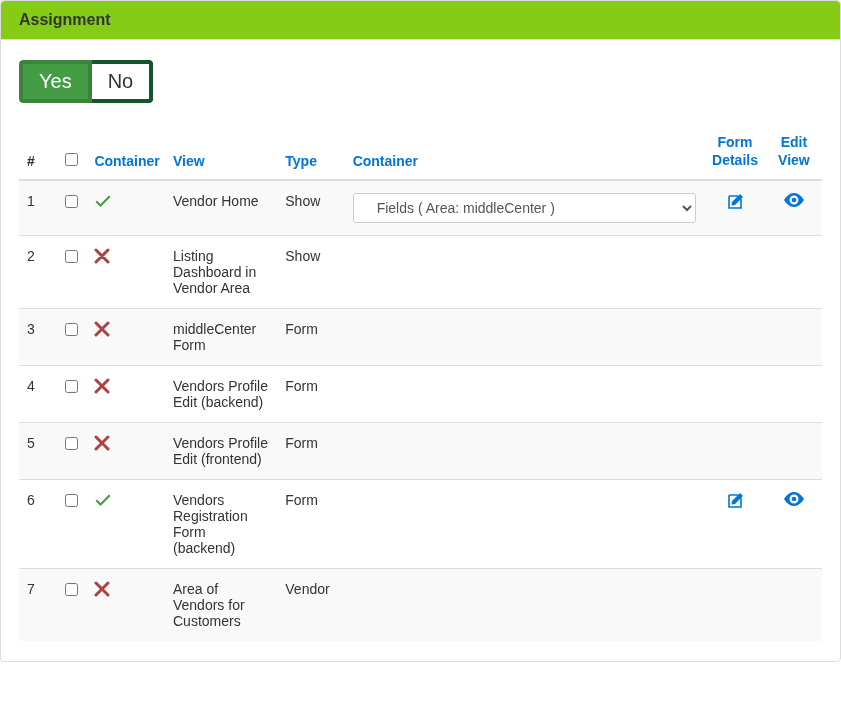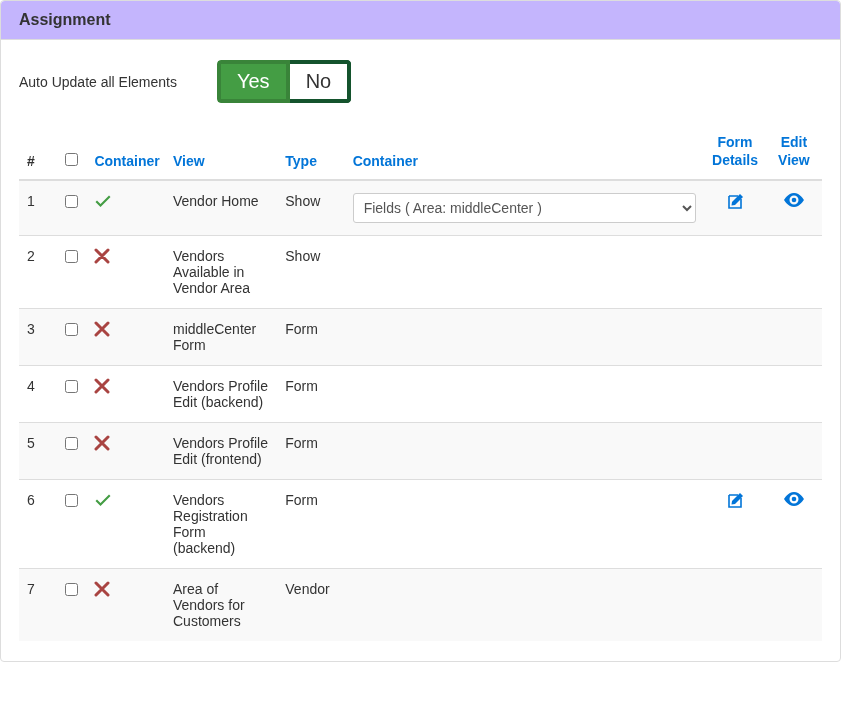--- a/index.html
+++ b/index.html
@@ -12,21 +12,21 @@
     background: #fff;
   }
   .panel {
     margin: 0 auto;
     width: 841px;
     border: 1px solid #ddd;
     border-radius: 4px;
     background: #fff;
   }
   .panel-header {
-    background: #c4b5fd;
+    background: #84cc16;
     border-bottom: 1px solid #ddd;
     border-top-left-radius: 4px;
     border-top-right-radius: 4px;
     padding: 10px 18px;
   }
   .panel-title {
     font-size: 16px;
     font-weight: bold;
     color: #333;
   }
@@ -110,21 +110,21 @@
   .col-edit-details { width: 55px; text-align: center; }
   .col-edit-view { width: 50px; text-align: center; }
   td.center { text-align: center; }
   .icon-check svg { width: 18px; height: 18px; fill: #449d44; }
   .icon-cross svg { width: 16px; height: 16px; fill: #a94442; stroke: #a94442; }
   .icon-edit svg { width: 18px; height: 18px; fill: #0275d8; }
   .icon-eye svg { width: 20px; height: 14px; fill: #0275d8; }
   .icon-btn { cursor: pointer; display: inline-block; }
   select.container-select {
     width: 100%;
-    padding: 5px 6px;
+    padding: 5px 19px;
     border: 1px solid #ccc;
     border-radius: 3px;
     font-size: 14px;
     background: #fff;
     color: #555;
     height: 30px;
   }
   input[type="checkbox"] {
     margin-top: 2px;
   }
@@ -133,21 +133,20 @@
 </head>
 <body>
 
 <div class="panel">
   <div class="panel-header">
     <span class="panel-title">Assignment</span>
   </div>
   <div class="panel-body">
 
     <div class="auto-update-row">
-      <span class="auto-update-label">Auto Update all Elements</span>
       <div class="toggle-group">
         <span class="toggle-btn active-yes">Yes</span>
         <span class="toggle-btn">No</span>
       </div>
     </div>
 
     <table class="assignment">
       <thead>
         <tr>
           <th class="col-num">#</th>
@@ -181,21 +180,21 @@
                   <circle cx="10" cy="7" r="2.3" fill="#fff"></circle>
                   <circle cx="10" cy="7" r="2.3" fill="#0275d8"></circle>
                 </svg></span></td>
           </tr>
           <tr>
             <td>2</td>
             <td><input type="checkbox" style=""></td>
             <td class="col-avail"><span class="icon-btn icon-cross"><svg viewBox="0 0 16 16">
                   <path d="M2 2 L14 14 M14 2 L2 14" stroke-width="3" fill="none" stroke-linecap="round"></path>
                 </svg></span></td>
-            <td>Vendors Available in Vendor Area</td>
+            <td>Listing Dashboard in Vendor Area</td>
             <td>Show</td>
             <td></td>
             <td class="center"></td>
             <td class="center"></td>
           </tr>
           <tr>
             <td>3</td>
             <td><input type="checkbox" style=""></td>
             <td class="col-avail"><span class="icon-btn icon-cross"><svg viewBox="0 0 16 16">
                   <path d="M2 2 L14 14 M14 2 L2 14" stroke-width="3" fill="none" stroke-linecap="round"></path>

